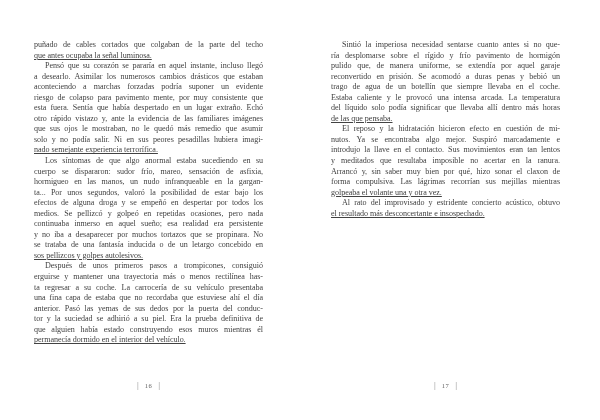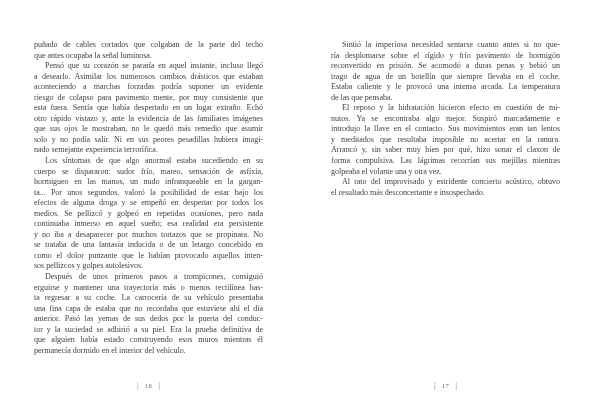--- a/index.html
+++ b/index.html
@@ -33,20 +33,21 @@
     letter-spacing: -0.05px;
   }
   .line {
     text-align: justify;
     text-align-last: justify;
     height: 10.55px;
   }
   .line.last {
     text-align: left;
     text-align-last: left;
+    text-decoration: underline;
   }
   .line.indent { text-indent: 11px; }
   .page-footer {
     position: absolute;
     top: 340px;
     left: 0;
     right: 0;
     text-align: center;
     color: #5f5f5f;
     font-size: 6.5px;
@@ -82,43 +83,44 @@
         <div class="line last">nado semejante experiencia terrorífica.</div>
         <div class="line indent">Los síntomas de que algo anormal estaba sucediendo en su</div>
         <div class="line">cuerpo se dispararon: sudor frío, mareo, sensación de asfixia,</div>
         <div class="line">hormigueo en las manos, un nudo infranqueable en la gargan-</div>
         <div class="line">ta... Por unos segundos, valoró la posibilidad de estar bajo los</div>
         <div class="line">efectos de alguna droga y se empeñó en despertar por todos los</div>
         <div class="line">medios. Se pellizcó y golpeó en repetidas ocasiones, pero nada</div>
         <div class="line">continuaba inmerso en aquel sueño; esa realidad era persistente</div>
         <div class="line">y no iba a desaparecer por muchos tortazos que se propinara. No</div>
         <div class="line">se trataba de una fantasía inducida o de un letargo concebido en</div>
-        <div class="line">como el dolor punzante que le habían provocado aquellos inten-</div>
         <div class="line last">sos pellizcos y golpes autolesivos.</div>
         <div class="line indent">Después de unos primeros pasos a trompicones, consiguió</div>
         <div class="line">erguirse y mantener una trayectoria más o menos rectilínea has-</div>
         <div class="line">ta regresar a su coche. La carrocería de su vehículo presentaba</div>
         <div class="line">una fina capa de estaba que no recordaba que estuviese ahí el día</div>
         <div class="line">anterior. Pasó las yemas de sus dedos por la puerta del conduc-</div>
         <div class="line">tor y la suciedad se adhirió a su piel. Era la prueba definitiva de</div>
         <div class="line">que alguien había estado construyendo esos muros mientras él</div>
         <div class="line last">permanecía dormido en el interior del vehículo.</div>
       </div>
     <div class="page-footer">
       <span class="footer-bar">|</span><span class="page-num">16</span><span class="footer-bar">|</span>
     </div>
   </section>
 
   <section class="page page-right">
     <div class="text-block">
         <div class="line indent">Sintió la imperiosa necesidad sentarse cuanto antes si no que-</div>
         <div class="line">ría desplomarse sobre el rígido y frío pavimento de hormigón</div>
+        <div class="line">pulido que, de manera uniforme, se extendía por aquel garaje</div>
         <div class="line">reconvertido en prisión. Se acomodó a duras penas y bebió un</div>
         <div class="line">trago de agua de un botellín que siempre llevaba en el coche.</div>
         <div class="line">Estaba caliente y le provocó una intensa arcada. La temperatura</div>
+        <div class="line">del líquido solo podía significar que llevaba allí dentro más horas</div>
         <div class="line last">de las que pensaba.</div>
         <div class="line indent">El reposo y la hidratación hicieron efecto en cuestión de mi-</div>
         <div class="line">nutos. Ya se encontraba algo mejor. Suspiró marcadamente e</div>
         <div class="line">introdujo la llave en el contacto. Sus movimientos eran tan lentos</div>
         <div class="line">y meditados que resultaba imposible no acertar en la ranura.</div>
         <div class="line">Arrancó y, sin saber muy bien por qué, hizo sonar el claxon de</div>
         <div class="line">forma compulsiva. Las lágrimas recorrían sus mejillas mientras</div>
         <div class="line last">golpeaba el volante una y otra vez.</div>
         <div class="line indent">Al rato del improvisado y estridente concierto acústico, obtuvo</div>
         <div class="line last">el resultado más desconcertante e insospechado.</div>

